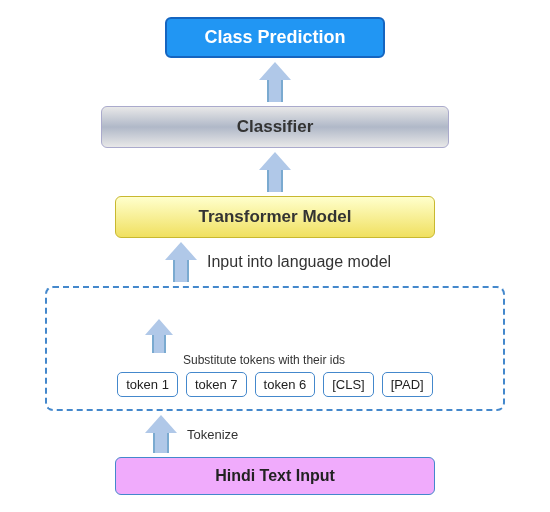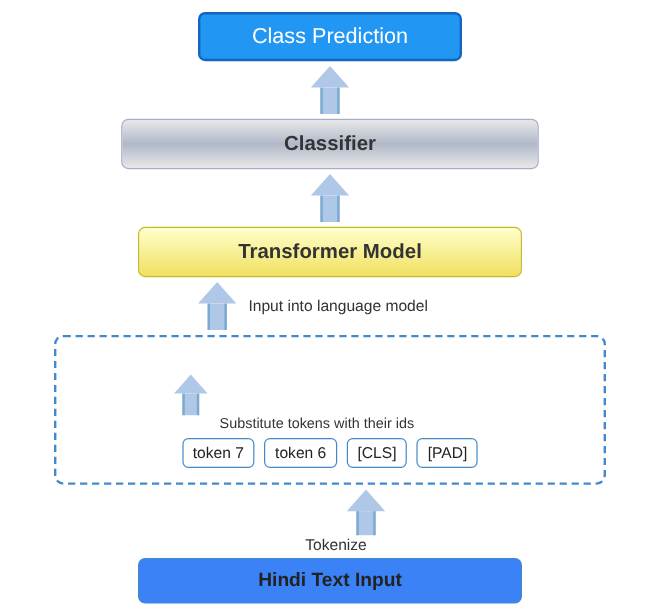--- a/index.html
+++ b/index.html
@@ -23,21 +23,21 @@
     }
 
     
     .class-prediction-box {
       background: #2196f3;
       border: 2px solid #1565c0;
       border-radius: 6px;
       padding: 8px 21px;
       color: #fff;
       font-size: 18px;
-      font-weight: normal;
+      font-weight: bold;
       text-align: center;
       width: 220px;
     }
 
     
     .arrow-up {
       display: flex;
       flex-direction: column;
       align-items: center;
       margin: 4px 0;
@@ -92,21 +92,21 @@
       position: relative;
       margin: 4px 0;
     }
     .arrow-with-label .arrow-center {
       display: flex;
       flex-direction: column;
       align-items: center;
       margin-left: 100px;
     }
     .arrow-with-label .side-label {
-      font-size: 13px;
+      font-size: 16px;
       color: #333;
       margin-left: 10px;
       white-space: nowrap;
     }
 
     
     .dashed-container {
       border: 2px dashed #4488cc;
       border-radius: 8px;
       padding: 12px 16px;
@@ -154,35 +154,35 @@
     .inner-arrow .inner-label {
       font-size: 12px;
       color: #333;
       margin-left: 10px;
       white-space: nowrap;
       margin-top: 48px;
     }
 
     
     .hindi-box {
-      background: #3b82f6;
+      background: #f0abfc;
       border: 1.5px solid #4488cc;
       border-radius: 6px;
       padding: 9px 52px;
       font-size: 16px;
       font-weight: bold;
       color: #222;
       text-align: center;
       width: 320px;
     }
 
     
     .tokenize-arrow-row {
       display: flex;
-      flex-direction: column;
+      flex-direction: row;
       align-items: center;
       width: 380px;
       margin: 4px 0;
     }
     .tokenize-arrow-row .arrow-center {
       display: flex;
       flex-direction: column;
       align-items: center;
       margin-left: 60px;
     }
@@ -226,20 +226,21 @@
 
     <div class="inner-arrow">
       <div class="arrow-center">
         <div style="width:0;height:0;border-left:14px solid transparent;border-right:14px solid transparent;border-bottom:16px solid #b0c8e8;"></div>
         <div style="width:14px;height:18px;background:#b0c8e8;border-left:2px solid #7aaad0;border-right:2px solid #7aaad0;"></div>
       </div>
       <div class="inner-label">Substitute tokens with their ids</div>
     </div>
 
     <div class="token-row">
+      <div class="token-box">token 1</div>
       <div class="token-box">token 7</div>
       <div class="token-box">token 6</div>
       <div class="token-box">[CLS]</div>
       <div class="token-box">[PAD]</div>
     </div>
 
   </div>
 
   <div class="tokenize-arrow-row">
     <div class="arrow-center">

